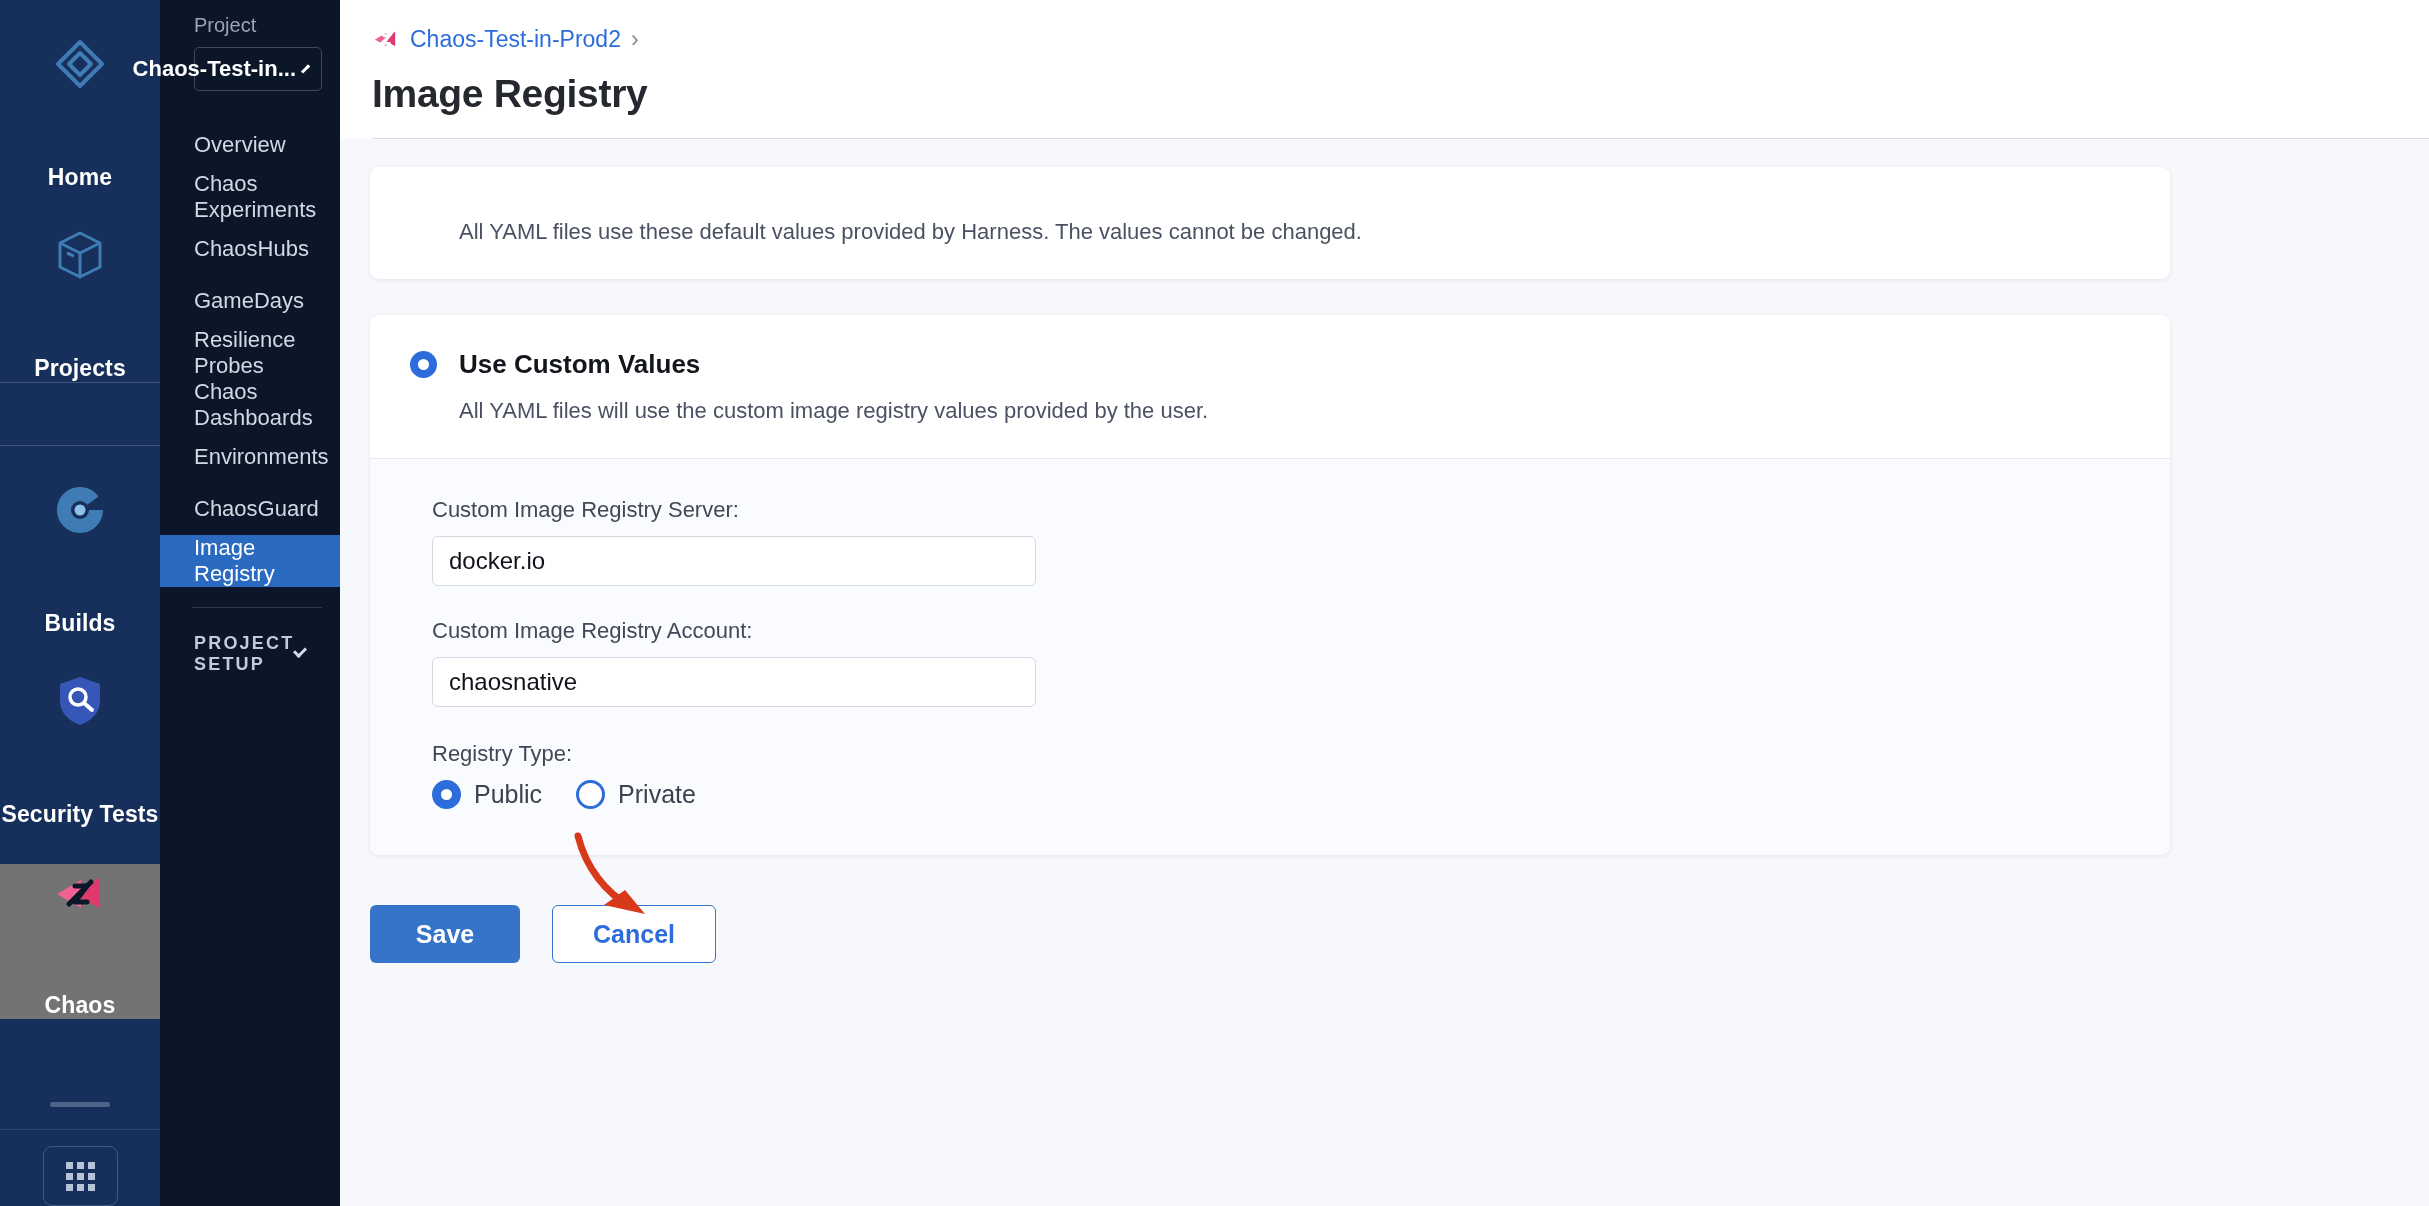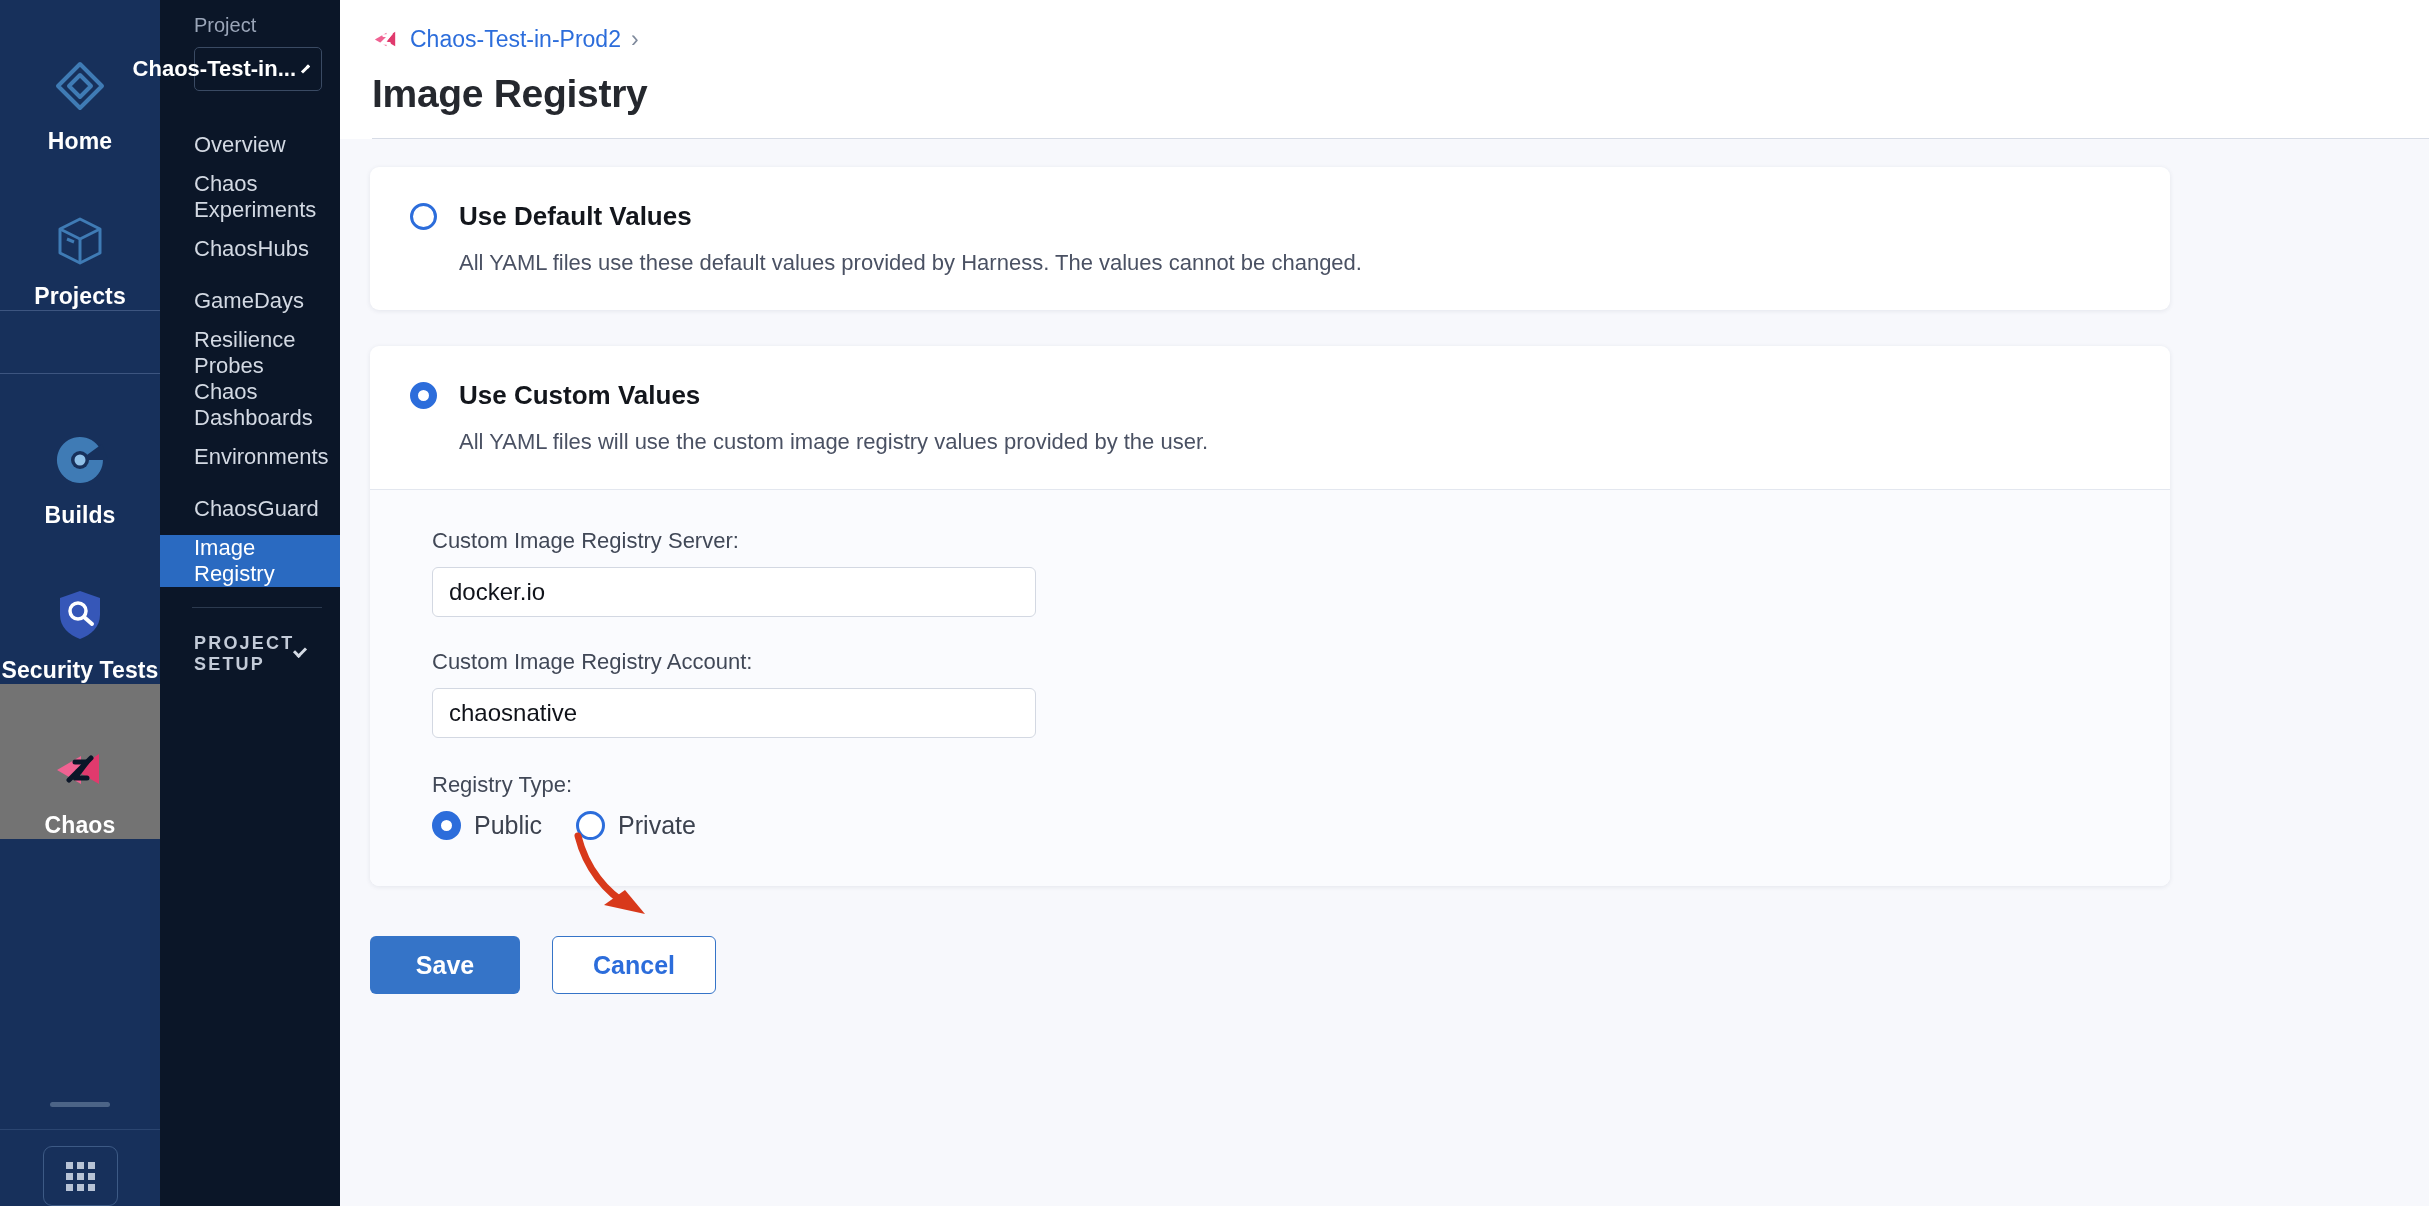--- a/index.html
+++ b/index.html
@@ -15,24 +15,25 @@
   .rail {
     width: 160px; flex: 0 0 160px;
     background: #17305b;
     position: relative;
     display: flex; flex-direction: column;
     overflow: hidden;
   }
   .rail-item {
     height: 155px;
     display: flex; flex-direction: column;
-    align-items: center; justify-content: flex-end;
+    align-items: center; justify-content: space-between;
     gap: 14px;
     cursor: pointer;
     position: relative;
+    margin-top: 36px;
   }
   .rail-item .rail-label {
     color: #ffffff; font-size: 23px; font-weight: bold;
     letter-spacing: .1px; white-space: nowrap;
   }
   .rail-item.active-dark { background: #737373; }
   .rail-sep { height: 1px; background: #3d5580; width: 100%; }
   .rail-collapse {
     height: 62px; display: flex; align-items: center; justify-content: center;
     background: #17305b; cursor: pointer;
@@ -328,24 +329,20 @@
         <span class="crumb-sep">›</span>
       </div>
       <div class="page-title">Image Registry</div>
       <div class="content-divider"></div>
     </div>
 
     <div class="content">
 
       <div class="card">
         <div class="card-head">
-          <div class="opt-row">
-            <span class="radio"></span>
-            <span class="opt-title">Use Default Values</span>
-          </div>
           <div class="opt-desc">All YAML files use these default values provided by Harness. The values cannot be changed.</div>
         </div>
       </div>
 
       <div class="card">
         <div class="card-head">
           <div class="opt-row">
             <span class="radio sel"></span>
             <span class="opt-title">Use Custom Values</span>
           </div>

